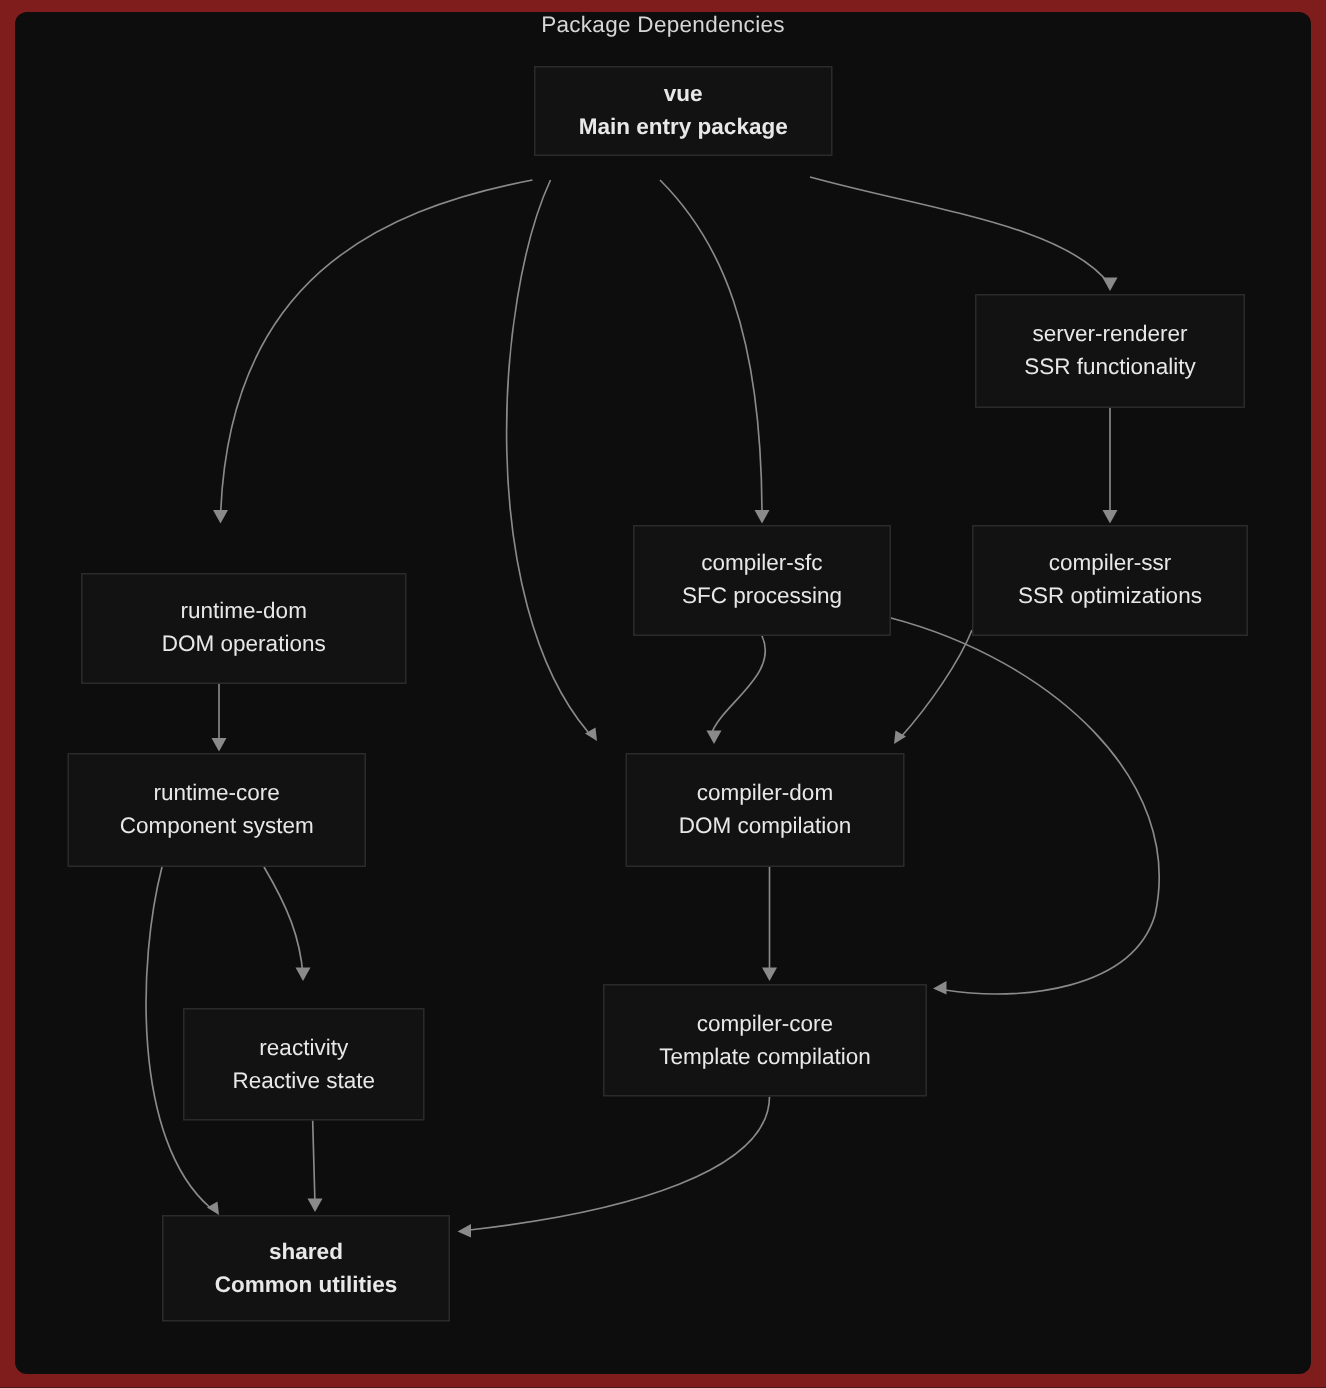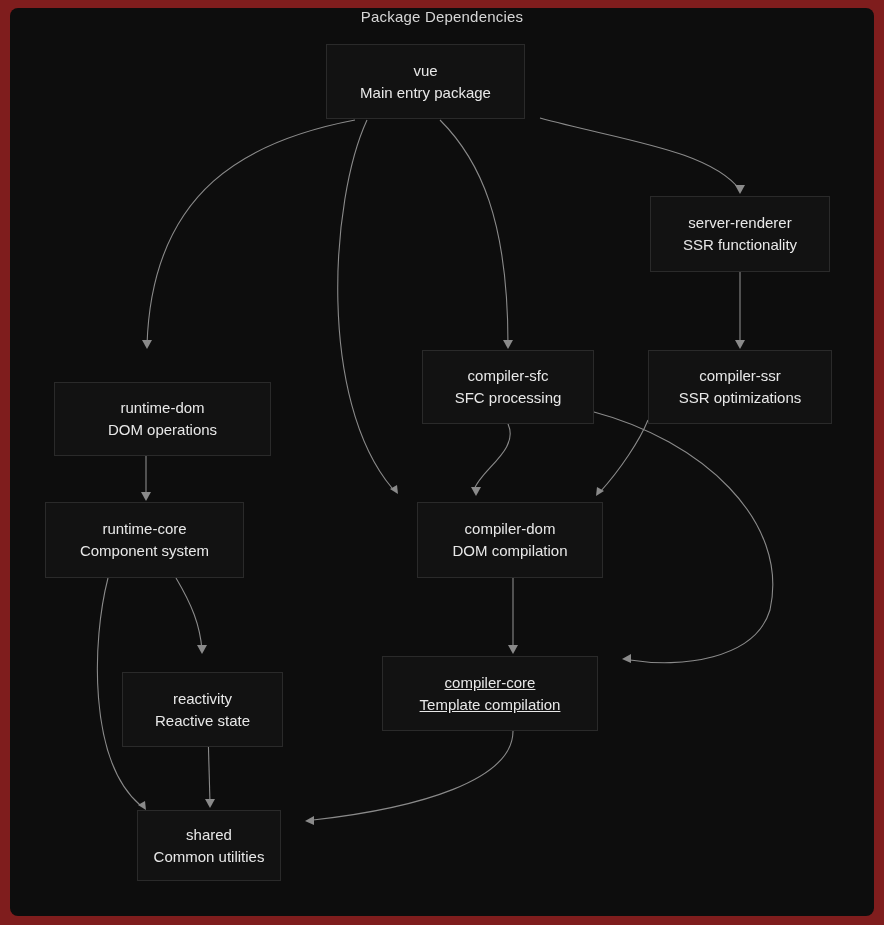--- a/index.html
+++ b/index.html
@@ -105,21 +105,21 @@
       <path d="M 108 578 C 92 640 88 760 140 805" class="edge-path"></path>
       <polygon points="138,805 145,801 146,810" class="edge-head"></polygon>
       <path d="M 208 731 L 210 803" class="edge-path"></path>
       <polygon points="205,799 215,799 210,808" class="edge-head"></polygon>
       <path d="M 513 578 L 513 650" class="edge-path"></path>
       <polygon points="508,645 518,645 513,654" class="edge-head"></polygon>
       <path d="M 513 731 C 513 780 420 808 313 820" class="edge-path"></path>
       <polygon points="314,816 314,825 305,821" class="edge-head"></polygon>
     </svg>
   <div id="nodes-layer">
-      <div class="node" style="left: 326px; top: 44px; width: 199px; height: 75px;">
+      <div class="node" style="left: 356px; top: 44px; width: 199px; height: 60px; font-weight: bold;">
         <div class="node-title">vue</div>
         <div class="node-sub">Main entry package</div>
       </div>
       <div class="node" style="left: 650px; top: 196px; width: 180px; height: 76px;">
         <div class="node-title">server-renderer</div>
         <div class="node-sub">SSR functionality</div>
       </div>
       <div class="node" style="left: 54px; top: 350px; width: 217px; height: 74px; margin-top: 32px;">
         <div class="node-title">runtime-dom</div>
         <div class="node-sub">DOM operations</div>
@@ -137,22 +137,22 @@
         <div class="node-sub">Component system</div>
       </div>
       <div class="node" style="left: 417px; top: 502px; width: 186px; height: 76px;">
         <div class="node-title">compiler-dom</div>
         <div class="node-sub">DOM compilation</div>
       </div>
       <div class="node" style="left: 122px; top: 656px; width: 161px; height: 75px; margin-top: 16px;">
         <div class="node-title">reactivity</div>
         <div class="node-sub">Reactive state</div>
       </div>
-      <div class="node" style="left: 382px; top: 656px; width: 216px; height: 75px; text-decoration: underline;">
+      <div class="node" style="left: 402px; top: 656px; width: 216px; height: 75px;">
         <div class="node-title">compiler-core</div>
         <div class="node-sub">Template compilation</div>
       </div>
-      <div class="node" style="left: 137px; top: 810px; width: 144px; height: 71px;">
+      <div class="node" style="left: 108px; top: 810px; width: 192px; height: 71px; font-weight: bold;">
         <div class="node-title">shared</div>
         <div class="node-sub">Common utilities</div>
       </div>
     </div>
 </div>
 
 </body></html>

